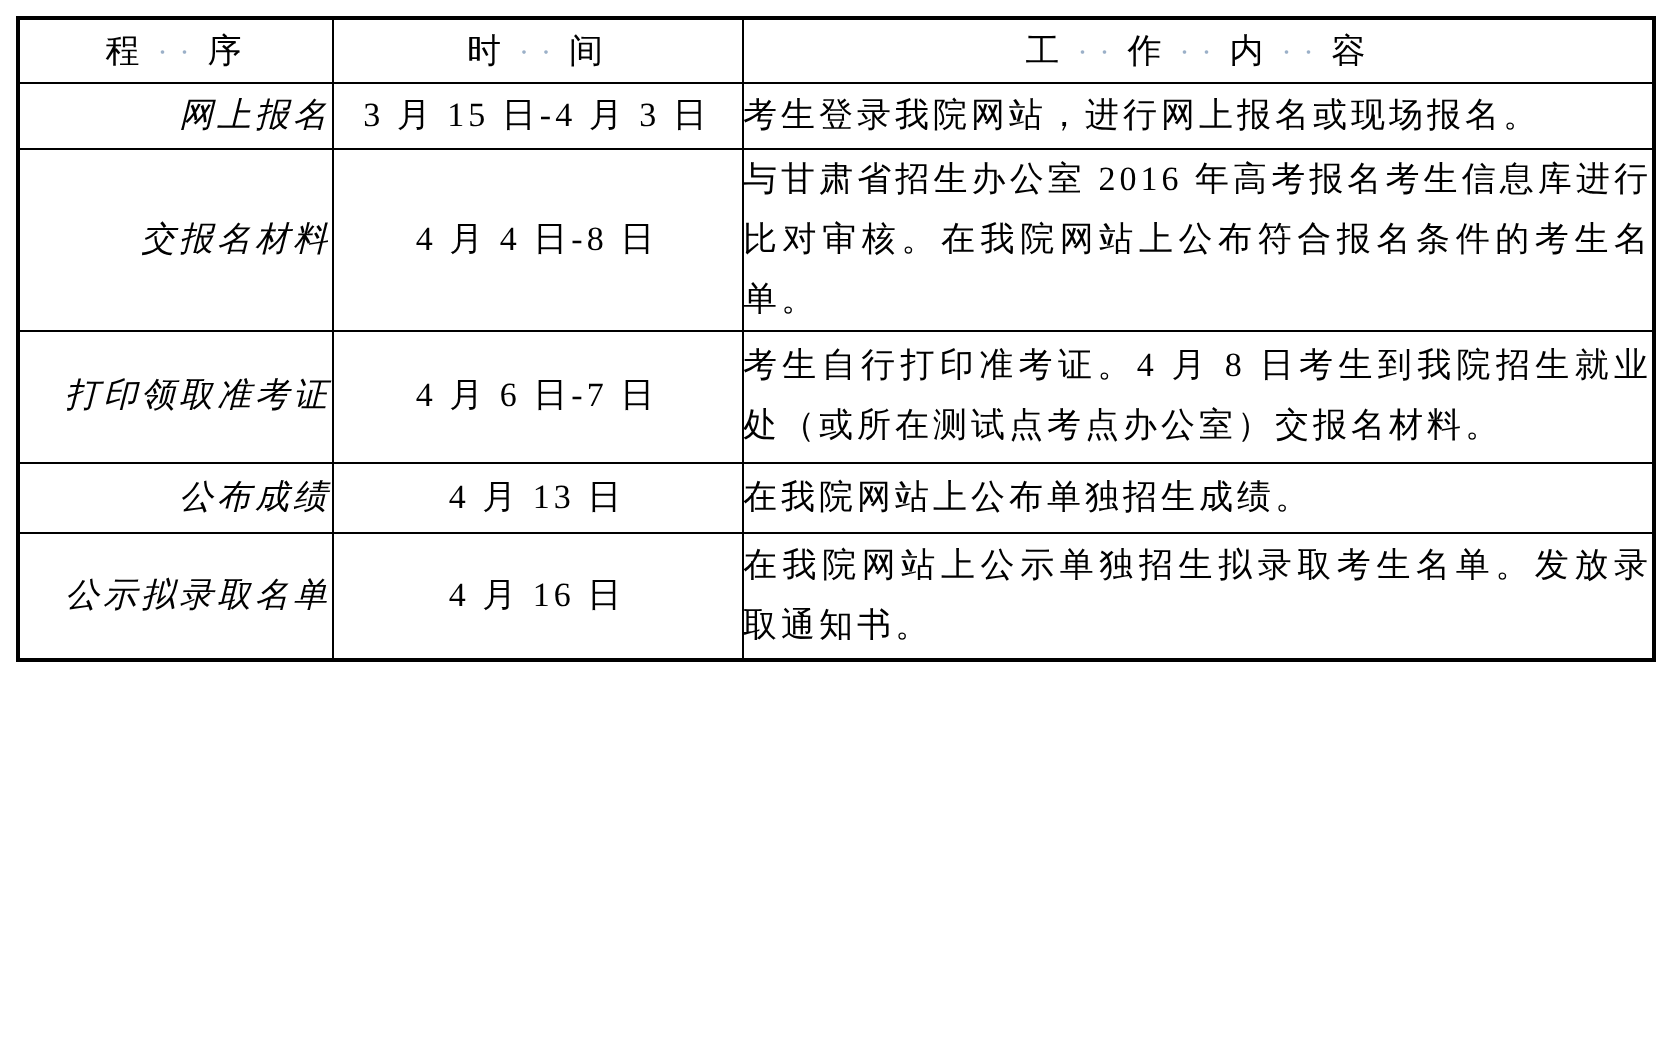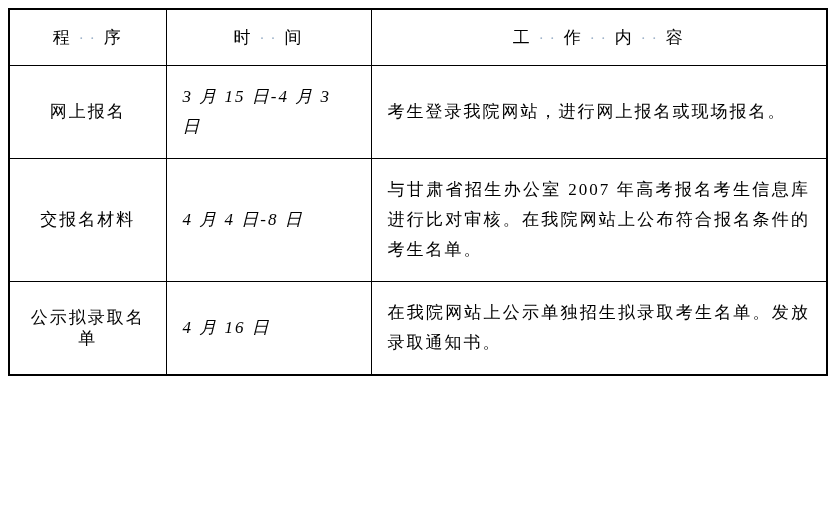--- a/index.html
+++ b/index.html
@@ -23,45 +23,45 @@
     width: 818px;
     border-collapse: collapse;
     table-layout: fixed;
     border: 2px solid #000000;
     color: #000000;
     font-size: 17px;
     letter-spacing: 2px;
   }
   table.schedule td, table.schedule th {
     border: 1px solid #000000;
-    padding: 16px;
+    padding: 0;
     vertical-align: middle;
     font-weight: normal;
     overflow: hidden;
   }
   th.c-head {
     font-weight: bold;
     text-align: center;
     font-size: 17px;
   }
   .dots {
     color: #9bb0c8;
     font-weight: normal;
     letter-spacing: 6px;
     padding: 0 3px 0 7px;
     font-size: 15px;
   }
   td.c-proc {
-    text-align: center;
+    text-align: right;
     line-height: 1.25;
+    font-style: italic;
   }
   td.c-time {
-    text-align: left;
+    text-align: center;
     line-height: 30px;
-    font-style: italic;
   }
   td.c-content {
     text-align: justify;
     text-align-last: left;
     line-height: 30px;
     padding: 1px 5px 1px 8px;
   }
 </style>
 </head>
 <body>
@@ -80,21 +80,31 @@
       <th class="c-head"><span>工</span><span class="dots">··</span><span>作</span><span class="dots">··</span><span>内</span><span class="dots">··</span><span>容</span></th>
     </tr>
     <tr style="height:33px">
       <td class="c-proc">网上报名</td>
       <td class="c-time">3 月 15 日-4 月 3 日</td>
       <td class="c-content">考生登录我院网站，进行网上报名或现场报名。</td>
     </tr>
     <tr style="height:60px">
       <td class="c-proc">交报名材料</td>
       <td class="c-time">4 月 4 日-8 日</td>
-      <td class="c-content">与甘肃省招生办公室 2007 年高考报名考生信息库进行比对审核。在我院网站上公布符合报名条件的考生名单。</td>
+      <td class="c-content">与甘肃省招生办公室 2016 年高考报名考生信息库进行比对审核。在我院网站上公布符合报名条件的考生名单。</td>
+    </tr>
+    <tr style="height:66px">
+      <td class="c-proc">打印领取准考证</td>
+      <td class="c-time">4 月 6 日-7 日</td>
+      <td class="c-content">考生自行打印准考证。4 月 8 日考生到我院招生就业处（或所在测试点考点办公室）交报名材料。</td>
+    </tr>
+    <tr style="height:35px">
+      <td class="c-proc">公布成绩</td>
+      <td class="c-time">4 月 13 日</td>
+      <td class="c-content">在我院网站上公布单独招生成绩。</td>
     </tr>
     <tr style="height:64px">
       <td class="c-proc">公示拟录取名单</td>
       <td class="c-time">4 月 16 日</td>
       <td class="c-content">在我院网站上公示单独招生拟录取考生名单。发放录取通知书。</td>
     </tr>
   </tbody>
     </table>
 </div>
 

